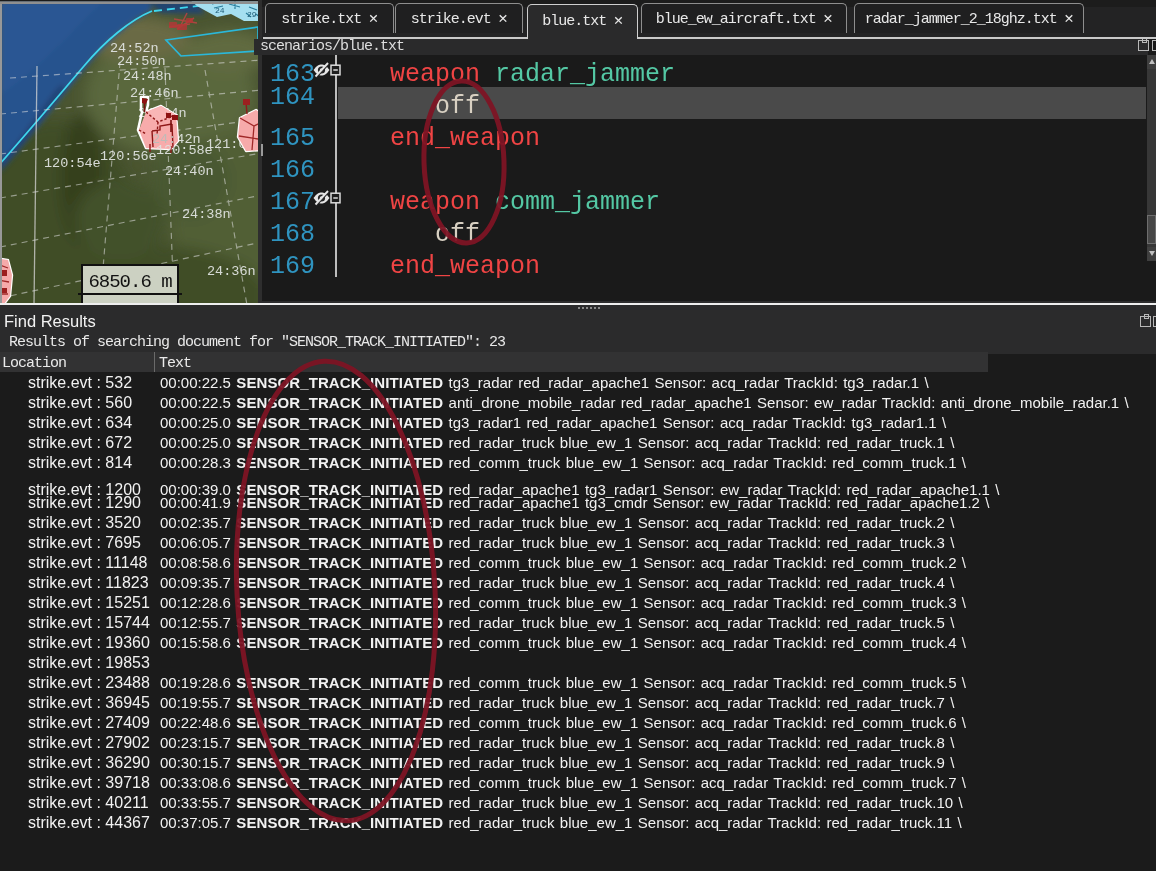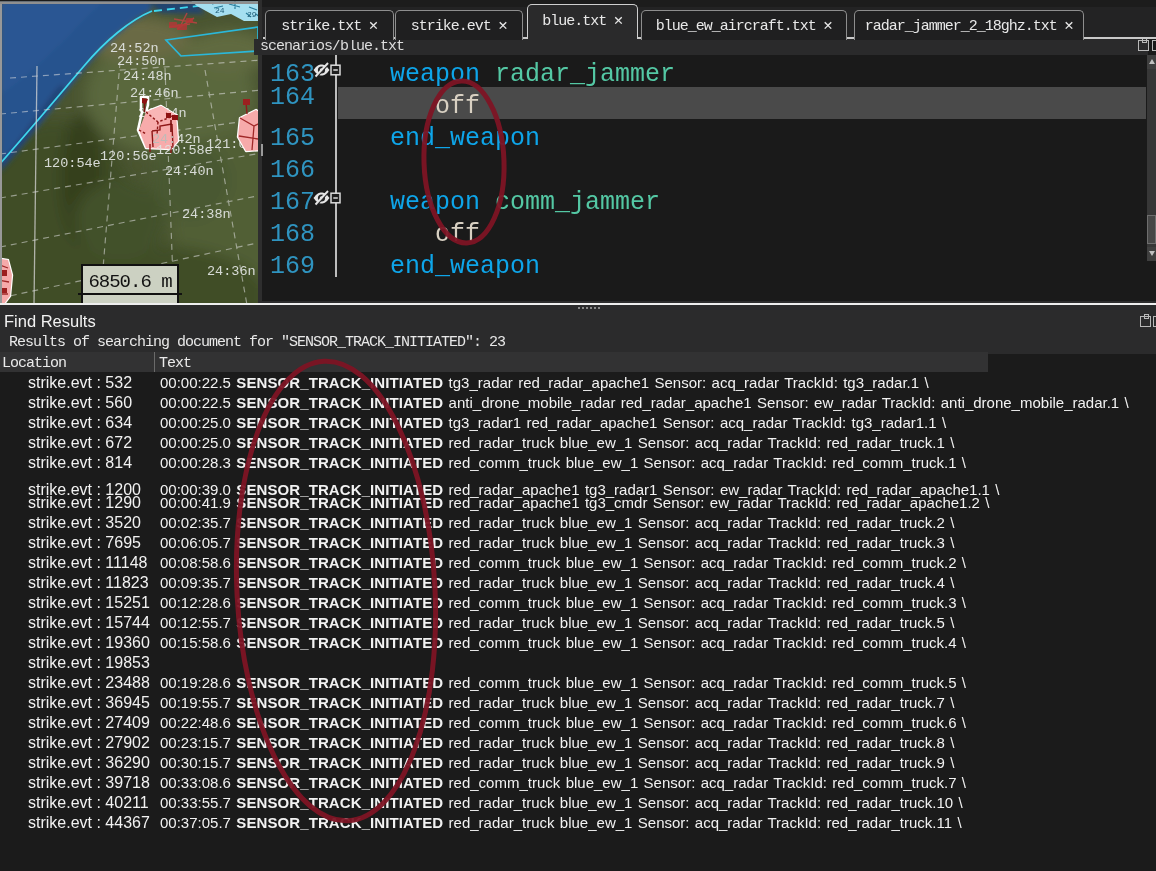--- a/index.html
+++ b/index.html
@@ -1,34 +1,34 @@
 <!DOCTYPE html>
 <html><head><meta charset="utf-8">
 <style>
 html,body{margin:0;padding:0;width:1156px;height:871px;background:#1a1a1a;overflow:hidden;}
 *{box-sizing:border-box;}
 .abs{position:absolute;}
 body{font-family:"Liberation Mono",monospace;}
 
 #topstrip{left:262px;top:0;width:894px;height:7px;background:#1c1c1c;}
 #tabbar{left:262px;top:7px;width:894px;height:31px;background:#232324;}
-.tab{position:absolute;top:10px;height:30px;background:#1f1f20;border:1px solid #8e8e8e;border-bottom:none;
+.tab{position:absolute;top:3px;height:30px;background:#1f1f20;border:1px solid #8e8e8e;border-bottom:none;
  border-radius:5px 5px 0 0;color:#e8e8e8;font-size:15px;letter-spacing:-1px;text-align:center;line-height:31px;white-space:nowrap;z-index:3;}
 .tab .x{font-size:12.5px;margin-left:7px;font-family:"Liberation Sans",sans-serif;}
 #tabline{left:263px;top:37px;width:893px;height:1.5px;background:#c9c9c9;z-index:2;}
 .tab.active{top:4px;height:35px;background:#2a2a2b;border-color:#cfcfcf;line-height:32px;z-index:4;}
 
 #pathbar{left:254px;top:38.5px;width:894px;height:16.5px;background:#2a2a2b;color:#dedede;font-size:15px;letter-spacing:-1px;line-height:15px;padding-left:6px;}
 
 #editor{left:263px;top:55px;width:893px;height:222px;background:#1a1a1a;}
 #hl164{left:338px;top:87px;width:808px;height:32px;background:#4a4a4a;}
 #gutdiv{left:335px;top:55px;width:1.6px;height:222px;background:#bdbdbd;}
 .lnum{position:absolute;left:270px;width:60px;color:#2f94c0;font-size:25px;line-height:32px;}
 .cline{position:absolute;left:345px;font-size:25px;line-height:32px;white-space:pre;}
-.kw{color:#0ea5e9;} .ty{color:#54c8a4;} .pl{color:#d8d0c2;}
+.kw{color:#ef4444;} .ty{color:#54c8a4;} .pl{color:#d8d0c2;}
 
 #sbtrack{left:1147px;top:55px;width:9px;height:206px;background:#373737;}
 .sbbtn{position:absolute;left:1147px;width:9px;height:14px;background:#3f3f3f;}
 #sbthumb{left:1147px;top:215px;width:9px;height:29px;background:#474747;border:1px solid #6e6e6e;}
 .tri-up{width:0;height:0;border-left:3.5px solid transparent;border-right:3.5px solid transparent;border-bottom:5px solid #c0c0c0;margin:4px auto 0;}
 .tri-dn{width:0;height:0;border-left:3.5px solid transparent;border-right:3.5px solid transparent;border-top:5px solid #c0c0c0;margin:4px auto 0;}
 
 #status{left:262px;top:277px;width:894px;height:26px;background:#2d2d2e;color:#dcdcdc;font-size:15px;letter-spacing:-1px;line-height:31px;margin-top:24px;}
 #whiteline{left:0;top:303px;width:1156px;height:2px;background:#efefef;}
 

